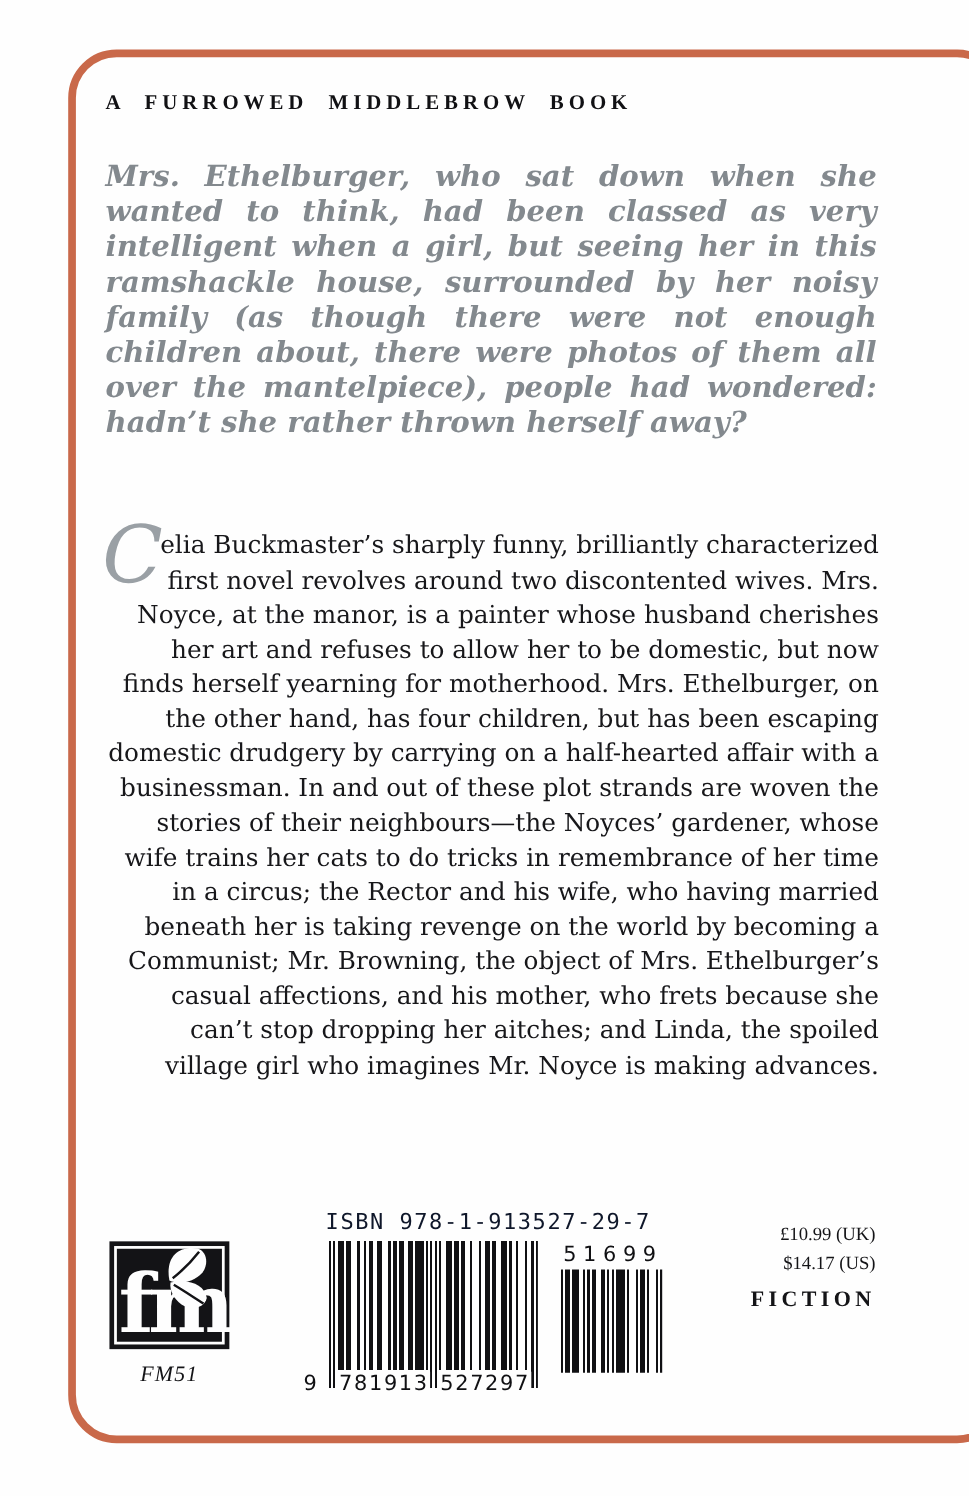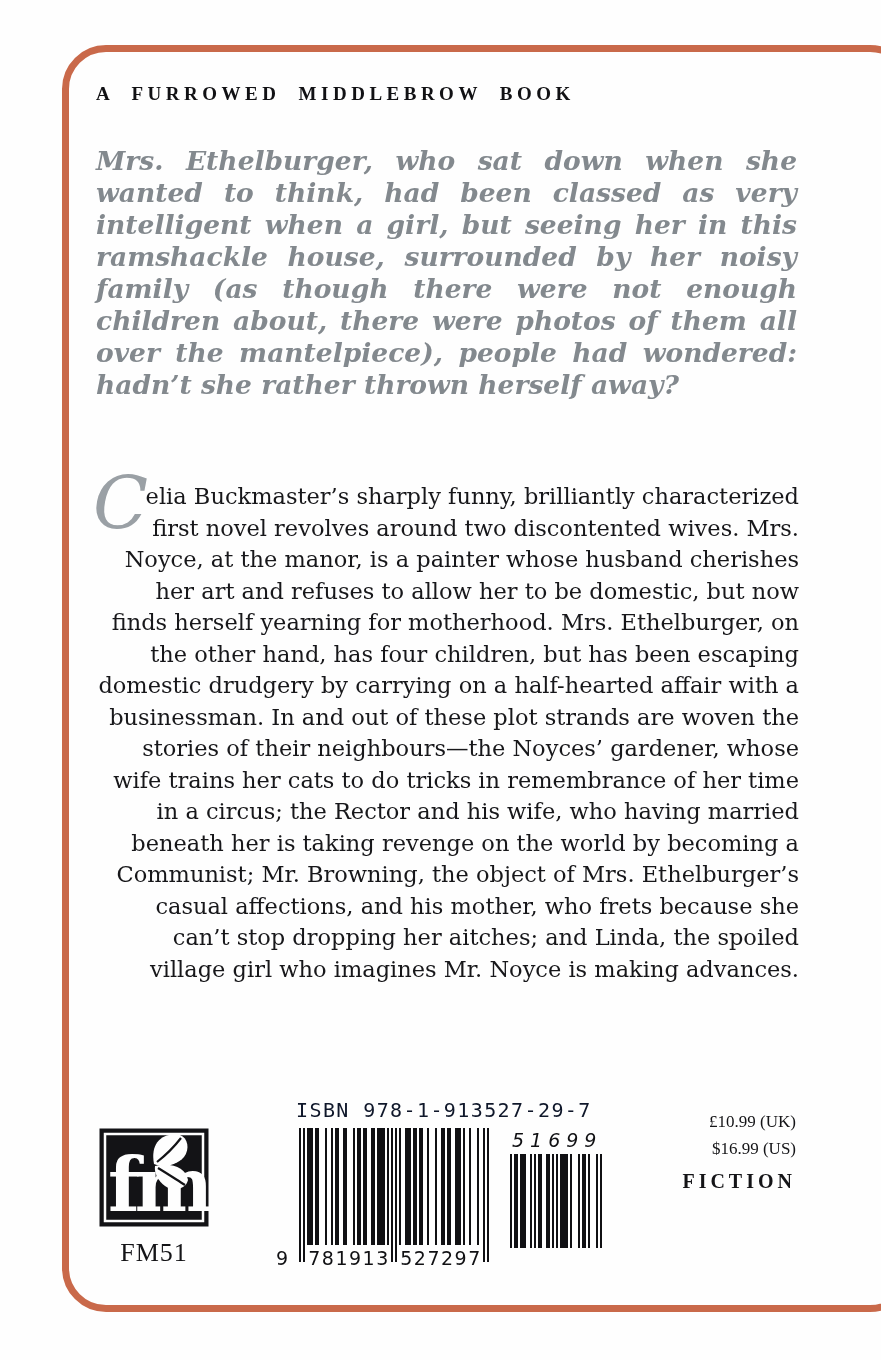--- a/index.html
+++ b/index.html
@@ -46,42 +46,42 @@
   .closing {
     left: 27px; top: 935px; width: 706px;
     font-size: 22.5px; line-height: 31.5px; margin: 0;
   }
 
   
   .logo-box { left: 29px; top: 1075px; width: 112px; height: 101px; }
   .logo-code {
     left: 29px; top: 1186px; width: 112px; text-align: center;
     font-family: "Liberation Serif", serif;
-    font-size: 26px; letter-spacing: 1px; color: #141417;
+    font-size: 20px; letter-spacing: 1px; color: #141417; font-style: italic;
   }
 
   .barcode-col { left: 227px; top: 1046px; width: 306px; }
   .isbn-label {
     font-family: "DejaVu Sans Mono", monospace;
     font-size: 20px; letter-spacing: 1.4px;
     white-space: nowrap; color: #0f172a;
   }
   .barcode-row { position: relative; margin-top: 6px; height: 150px; }
   .main-barcode-wrap { position: absolute; left: 3px; top: 0; width: 190px; height: 146px; }
   .main-barcode-wrap svg { position: absolute; left: 0; top: 0; }
   .bc-digit {
     position: absolute; top: 119px;
     font-family: "DejaVu Sans", sans-serif;
     font-size: 19px; letter-spacing: 1.5px; color: #101013;
     background: #fefefe; padding: 0 1px;
   }
   .bc-d0 { left: -24px; }
   .bc-d1 { left: 8px; width: 82px; text-align: center; }
   .bc-d2 { left: 100px; width: 82px; text-align: center; }
-  .addon-wrap { position: absolute; left: 212px; top: 1px; width: 94px; font-style: italic; }
+  .addon-wrap { position: absolute; left: 212px; top: 1px; width: 94px; }
   .addon-num {
     font-family: "DejaVu Sans", sans-serif;
     font-size: 19px; letter-spacing: 6px; text-align: center;
     color: #101013; padding-left: 4px;
   }
   .addon-wrap svg { display: block; margin-top: 3px; }
 
   .credit-col {
     left: 515px; top: 1046px; width: 212px;
     text-align: right; font-family: "Liberation Serif", serif;
@@ -183,19 +183,19 @@
               <rect x="88.00" y="0" width="2.00" height="94" fill="#101013"></rect>
               <rect x="92.00" y="0" width="4.00" height="94" fill="#101013"></rect>
             </svg>
         </div>
       </div>
     </div>
 
     <div class="abs credit-col">
       <div class="prices">
         <div>£10.99 (UK)</div>
-        <div>$16.99 (US)</div>
+        <div>$14.17 (US)</div>
       </div>
       <div class="category">FICTION</div>
     </div>
 
   </div>
 </div>
 
 </body></html>

